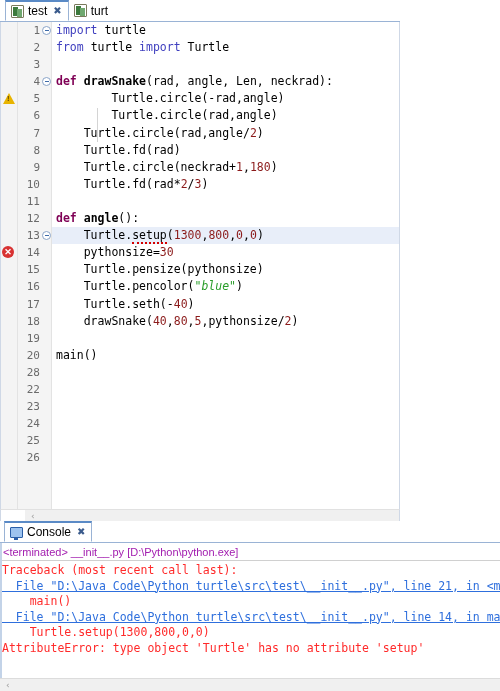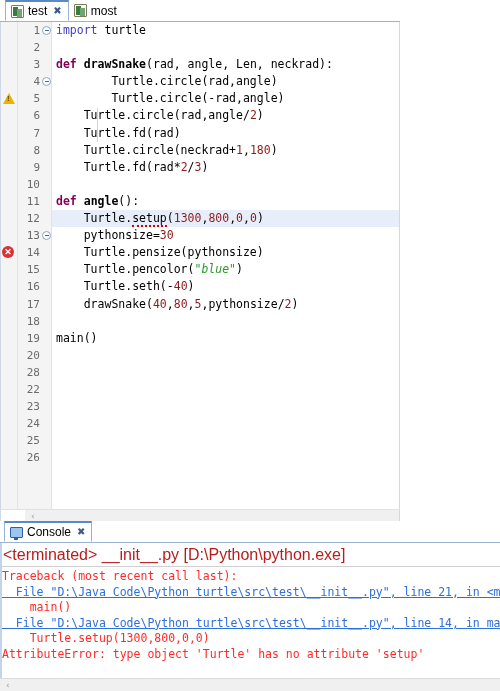--- a/index.html
+++ b/index.html
@@ -270,22 +270,22 @@
     flex: 0 0 auto;
   }
   .mon-icon::after {
     content: "";
     position: absolute;
     left: 3px; bottom: -3px;
     width: 4px; height: 2px;
     background: #2b5fa8;
   }
   .console-head {
-    font-size: 16px;
-    color: #b91c1c;
+    font-size: 11px;
+    color: #a21caf;
     padding: 3px 0 2px 3px;
     border-bottom: 1px solid #d0d0d0;
     white-space: nowrap;
     background: #ffffff;
   }
   .console-out {
     flex: 1 1 auto;
     padding: 2px 0 0 2px;
     overflow: hidden;
     background: #ffffff;
@@ -323,21 +323,21 @@
   <div class="editor-part">
 
     <div class="tabbar">
       <div class="tab active">
         <span class="py-icon"></span>
         <span class="tab-label">test</span>
         <span class="tab-close">✖</span>
       </div>
       <div class="tab inactive">
         <span class="py-icon"></span>
-        <span class="tab-label">most</span>
+        <span class="tab-label">turt</span>
       </div>
     </div>
 
     <div class="editor-body">
       <div class="ann-ruler" id="ann-ruler">
           <div class="row" style="position: relative;"></div>
           <div class="row" style="position: relative;"></div>
           <div class="row" style="position: relative;"></div>
           <div class="row" style="position: relative;"></div>
           <div class="row" style="position: relative;"><div class="marker-warn" style="top: 3px;"></div></div>
@@ -414,24 +414,25 @@
           <div class="row" style="position: relative;"></div>
           <div class="row" style="position: relative;"></div>
           <div class="row" style="position: relative;"></div>
           <div class="row" style="position: relative;"></div>
           <div class="row" style="position: relative;"></div>
           <div class="row" style="position: relative;"></div>
           <div class="row" style="position: relative;"></div>
         </div>
       <div class="code-area" id="code-area">
           <div class="row"><span class="kw2">import</span> turtle</div>
+          <div class="row"><span class="kw2">from</span> turtle <span class="kw2">import</span> Turtle</div>
           <div class="row">&nbsp;</div>
           <div class="row"><span class="kw">def</span> <span class="fn">drawSnake</span>(rad, angle, Len, neckrad):</div>
+          <div class="row">        Turtle.circle(-rad,angle)</div>
           <div class="row">        Turtle.circle(rad,angle)</div>
-          <div class="row">        Turtle.circle(-rad,angle)</div>
           <div class="row">    Turtle.circle(rad,angle/<span class="num">2</span>)</div>
           <div class="row">    Turtle.fd(rad)</div>
           <div class="row">    Turtle.circle(neckrad+<span class="num">1</span>,<span class="num">180</span>)</div>
           <div class="row">    Turtle.fd(rad*<span class="num">2</span>/<span class="num">3</span>)</div>
           <div class="row">&nbsp;</div>
           <div class="row"><span class="kw">def</span> <span class="fn">angle</span>():</div>
           <div class="row current">    Turtle.<span class="err-underline">setup</span>(<span class="num">1300</span>,<span class="num">800</span>,<span class="num">0</span>,<span class="num">0</span>)</div>
           <div class="row">    pythonsize=<span class="num">30</span></div>
           <div class="row">    Turtle.pensize(pythonsize)</div>
           <div class="row">    Turtle.pencolor(<span class="str">"blue"</span>)</div>

